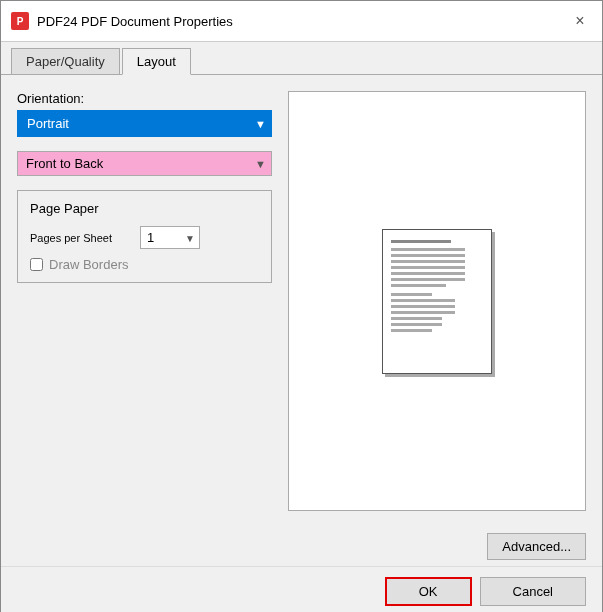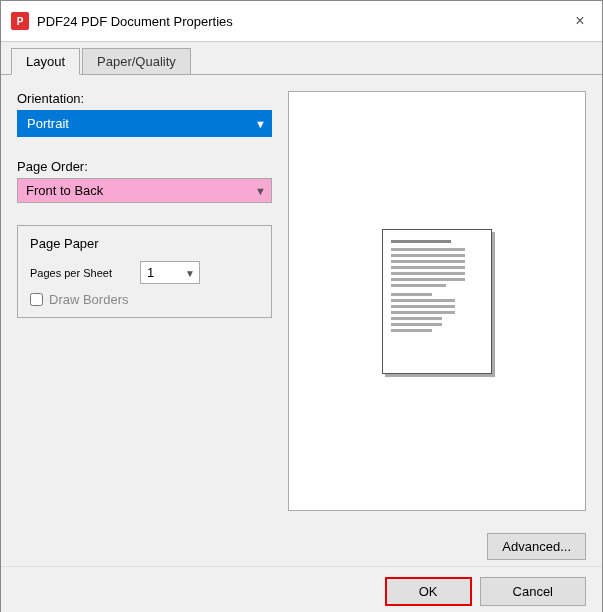--- a/index.html
+++ b/index.html
@@ -94,21 +94,21 @@
     .right-panel {
       flex: 1;
       border: 1px solid #aaa;
       background: #fff;
       min-height: 420px;
       display: flex;
       align-items: center;
       justify-content: center;
     }
     .field-group {
-      margin-bottom: 22px;
+      margin-bottom: 14px;
     }
     .field-label {
       font-size: 13px;
       color: #000;
       margin-bottom: 4px;
     }
     .select-wrapper {
       position: relative;
       width: 100%;
       border-radius: 8px;
@@ -247,41 +247,40 @@
 
   <div class="title-bar">
     <div class="title-bar-left">
       <div class="title-icon">P</div>
       <span class="title-text">PDF24 PDF Document Properties</span>
     </div>
     <button class="close-btn">×</button>
   </div>
 
   <div class="tabs">
+    <div class="tab">Paper/Quality</div>
     <div class="tab active">Layout</div>
-    <div class="tab">Paper/Quality</div>
   </div>
 
   <div class="content">
 
     <div class="left-panel">
 
       <div class="field-group">
         <div class="field-label">Orientation:</div>
         <div class="select-wrapper">
           <select class="select-box">
             <option>Portrait</option>
             <option>Landscape</option>
           </select>
           <span class="select-arrow">▼</span>
         </div>
       </div>
 
       <div class="field-group">
-        <div class="field-label">Page Order:</div>
         <div class="select-wrapper">
           <select class="select-box normal">
             <option>Front to Back</option>
             <option>Back to Front</option>
           </select>
           <span class="select-arrow dark">▼</span>
         </div>
       </div>
 
       <div class="page-format-group">

